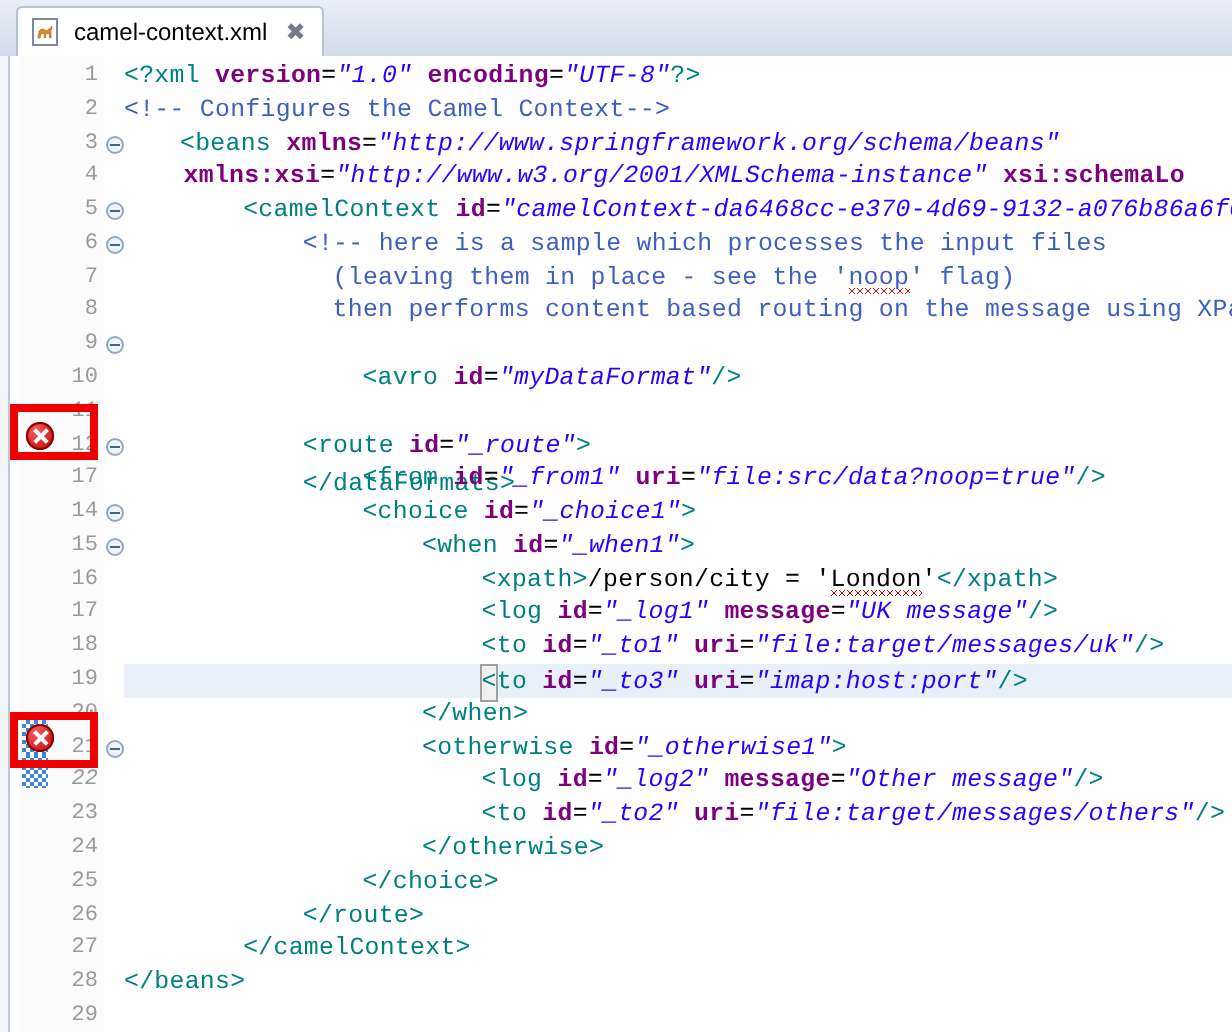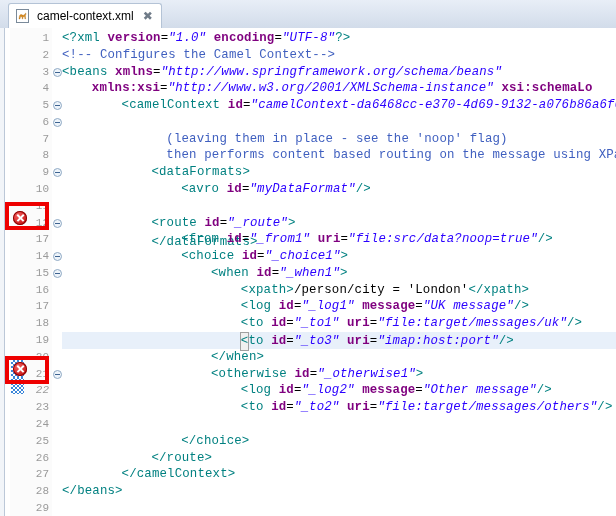--- a/index.html
+++ b/index.html
@@ -358,41 +358,42 @@
         <div class="fold" style="top: 89.9px;"></div>
         <div class="fold" style="top: 140.24px;"></div>
         <div class="fold" style="top: 190.58px;"></div>
         <div class="fold" style="top: 224.14px;"></div>
         <div class="fold" style="top: 240.92px;"></div>
         <div class="fold" style="top: 341.6px;"></div>
       </div>
     <div class="code-area" id="codearea">
         <div class="code" style="top: 2px; left: 0px;"><span class="t-pi">&lt;?xml </span><span class="t-attr">version</span><span class="t-eq">=</span><span class="t-val">"1.0"</span><span class="t-txt"> </span><span class="t-attr">encoding</span><span class="t-eq">=</span><span class="t-val">"UTF-8"</span><span class="t-pi">?&gt;</span></div>
         <div class="code" style="top: 18.78px; left: 0px;"><span class="t-cmt">&lt;!-- Configures the Camel Context--&gt;</span></div>
-        <div class="code" style="top: 35.56px; left: 0px;"><span class="t-tag">&lt;beans </span><span class="t-attr">xmlns</span><span class="t-eq">=</span><span class="t-val">"http://www.springframework.org/schema/beans"</span></div>
+        <div class="code" style="top: 35.56px; left: 0px; padding-left: 28px;"><span class="t-tag">&lt;beans </span><span class="t-attr">xmlns</span><span class="t-eq">=</span><span class="t-val">"http://www.springframework.org/schema/beans"</span></div>
         <div class="code" style="top: 52.34px; left: 29.8px;"><span class="t-attr">xmlns:xsi</span><span class="t-eq">=</span><span class="t-val">"http://www.w3.org/2001/XMLSchema-instance"</span><span class="t-txt"> </span><span class="t-attr">xsi:schemaLo</span></div>
         <div class="code" style="top: 69.12px; left: 59.6px;"><span class="t-tag">&lt;camelContext </span><span class="t-attr">id</span><span class="t-eq">=</span><span class="t-val">"camelContext-da6468cc-e370-4d69-9132-a076b86a6f0</span></div>
+        <div class="code" style="top: 85.9px; left: 89.4px;"><span class="t-cmt">&lt;!-- here is a sample which processes the input files</span></div>
         <div class="code" style="top: 102.68px; left: 104.3px;"><span class="t-cmt">(leaving them in place - see the '</span><span class="t-cmt squig">noop</span><span class="t-cmt">' flag)</span></div>
         <div class="code" style="top: 119.46px; left: 104.3px;"><span class="t-cmt">then performs content based routing on the message using XPat</span></div>
-        <div class="code" style="top: 136.24px; left: 89.4px;"><span class="t-tag">&lt;dataFormats&gt;</span></div>
         <div class="code" style="top: 153.02px; left: 119.2px;"><span class="t-tag">&lt;avro </span><span class="t-attr">id</span><span class="t-eq">=</span><span class="t-val">"myDataFormat"</span><span class="t-tag">/&gt;</span></div>
         <div class="code" style="top: 169.8px; left: 89.4px; margin-top: 36px;"><span class="t-tag">&lt;/dataFormats&gt;</span></div>
         <div class="code" style="top: 186.58px; left: 89.4px;"><span class="t-tag">&lt;route </span><span class="t-attr">id</span><span class="t-eq">=</span><span class="t-val">"_route"</span><span class="t-tag">&gt;</span></div>
         <div class="code" style="top: 203.36px; left: 119.2px;"><span class="t-tag">&lt;from </span><span class="t-attr">id</span><span class="t-eq">=</span><span class="t-val">"_from1"</span><span class="t-txt"> </span><span class="t-attr">uri</span><span class="t-eq">=</span><span class="t-val">"file:src/data?noop=true"</span><span class="t-tag">/&gt;</span></div>
         <div class="code" style="top: 220.14px; left: 119.2px;"><span class="t-tag">&lt;choice </span><span class="t-attr">id</span><span class="t-eq">=</span><span class="t-val">"_choice1"</span><span class="t-tag">&gt;</span></div>
         <div class="code" style="top: 236.92px; left: 149px;"><span class="t-tag">&lt;when </span><span class="t-attr">id</span><span class="t-eq">=</span><span class="t-val">"_when1"</span><span class="t-tag">&gt;</span></div>
         <div class="code" style="top: 253.7px; left: 178.8px;"><span class="t-tag">&lt;xpath&gt;</span><span class="t-txt">/person/city = '</span><span class="t-txt squig">London</span><span class="t-txt">'</span><span class="t-tag">&lt;/xpath&gt;</span></div>
         <div class="code" style="top: 270.48px; left: 178.8px;"><span class="t-tag">&lt;log </span><span class="t-attr">id</span><span class="t-eq">=</span><span class="t-val">"_log1"</span><span class="t-txt"> </span><span class="t-attr">message</span><span class="t-eq">=</span><span class="t-val">"UK message"</span><span class="t-tag">/&gt;</span></div>
         <div class="code" style="top: 287.26px; left: 178.8px;"><span class="t-tag">&lt;to </span><span class="t-attr">id</span><span class="t-eq">=</span><span class="t-val">"_to1"</span><span class="t-txt"> </span><span class="t-attr">uri</span><span class="t-eq">=</span><span class="t-val">"file:target/messages/uk"</span><span class="t-tag">/&gt;</span></div>
         <div class="hl-row" style="top: 304.04px; left: -62px;"></div>
         <div class="code" style="top: 304.04px; left: 178.8px;"><span class="t-tag bracket-box">&lt;</span><span class="t-tag">to </span><span class="t-attr">id</span><span class="t-eq">=</span><span class="t-val">"_to3"</span><span class="t-txt"> </span><span class="t-attr">uri</span><span class="t-eq">=</span><span class="t-val">"imap:host:port"</span><span class="t-tag">/&gt;</span></div>
         <div class="code" style="top: 320.82px; left: 149px;"><span class="t-tag">&lt;/when&gt;</span></div>
         <div class="code" style="top: 337.6px; left: 149px;"><span class="t-tag">&lt;otherwise </span><span class="t-attr">id</span><span class="t-eq">=</span><span class="t-val">"_otherwise1"</span><span class="t-tag">&gt;</span></div>
         <div class="code" style="top: 354.38px; left: 178.8px;"><span class="t-tag">&lt;log </span><span class="t-attr">id</span><span class="t-eq">=</span><span class="t-val">"_log2"</span><span class="t-txt"> </span><span class="t-attr">message</span><span class="t-eq">=</span><span class="t-val">"Other message"</span><span class="t-tag">/&gt;</span></div>
         <div class="code" style="top: 371.16px; left: 178.8px;"><span class="t-tag">&lt;to </span><span class="t-attr">id</span><span class="t-eq">=</span><span class="t-val">"_to2"</span><span class="t-txt"> </span><span class="t-attr">uri</span><span class="t-eq">=</span><span class="t-val">"file:target/messages/others"</span><span class="t-tag">/&gt;</span></div>
+        <div class="code" style="top: 387.94px; left: 149px;"><span class="t-tag">&lt;/otherwise&gt;</span></div>
         <div class="code" style="top: 404.72px; left: 119.2px;"><span class="t-tag">&lt;/choice&gt;</span></div>
         <div class="code" style="top: 421.5px; left: 89.4px;"><span class="t-tag">&lt;/route&gt;</span></div>
         <div class="code" style="top: 438.28px; left: 59.6px;"><span class="t-tag">&lt;/camelContext&gt;</span></div>
         <div class="code" style="top: 455.06px; left: 0px;"><span class="t-tag">&lt;/beans&gt;</span></div>
         <div class="code" style="top: 471.84px; left: 0px;"></div>
       </div>
 
     <div id="overlays">
         <div class="hatch" style="top: 332.04px; height: 16.78px;"></div>
         <div class="hatch" style="top: 348.82px; height: 16.78px;"></div>

